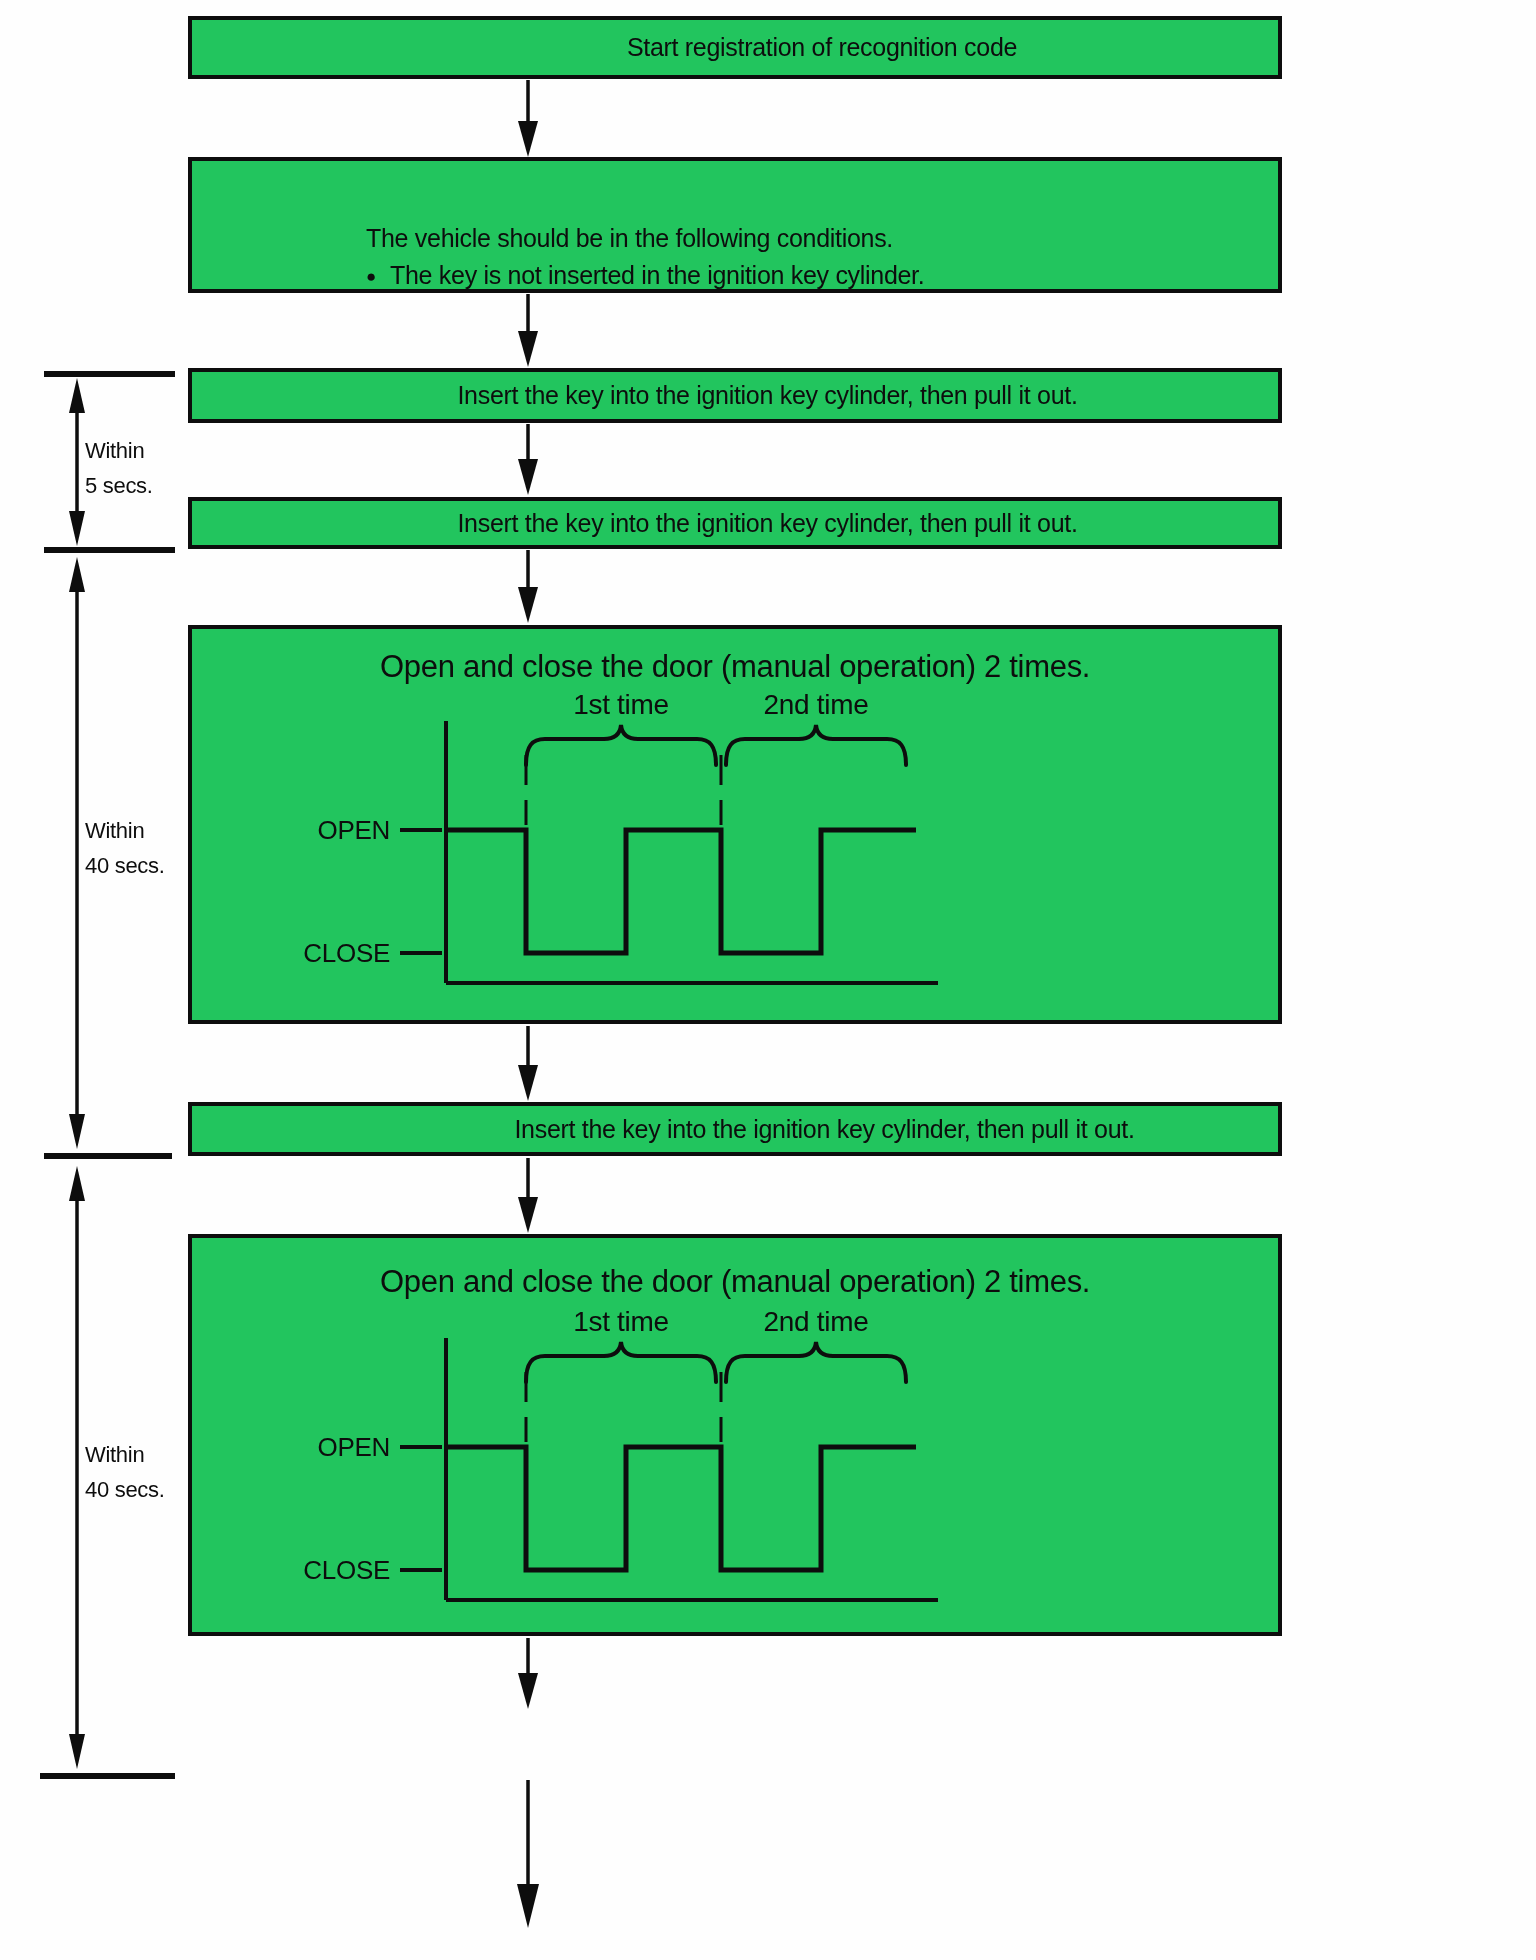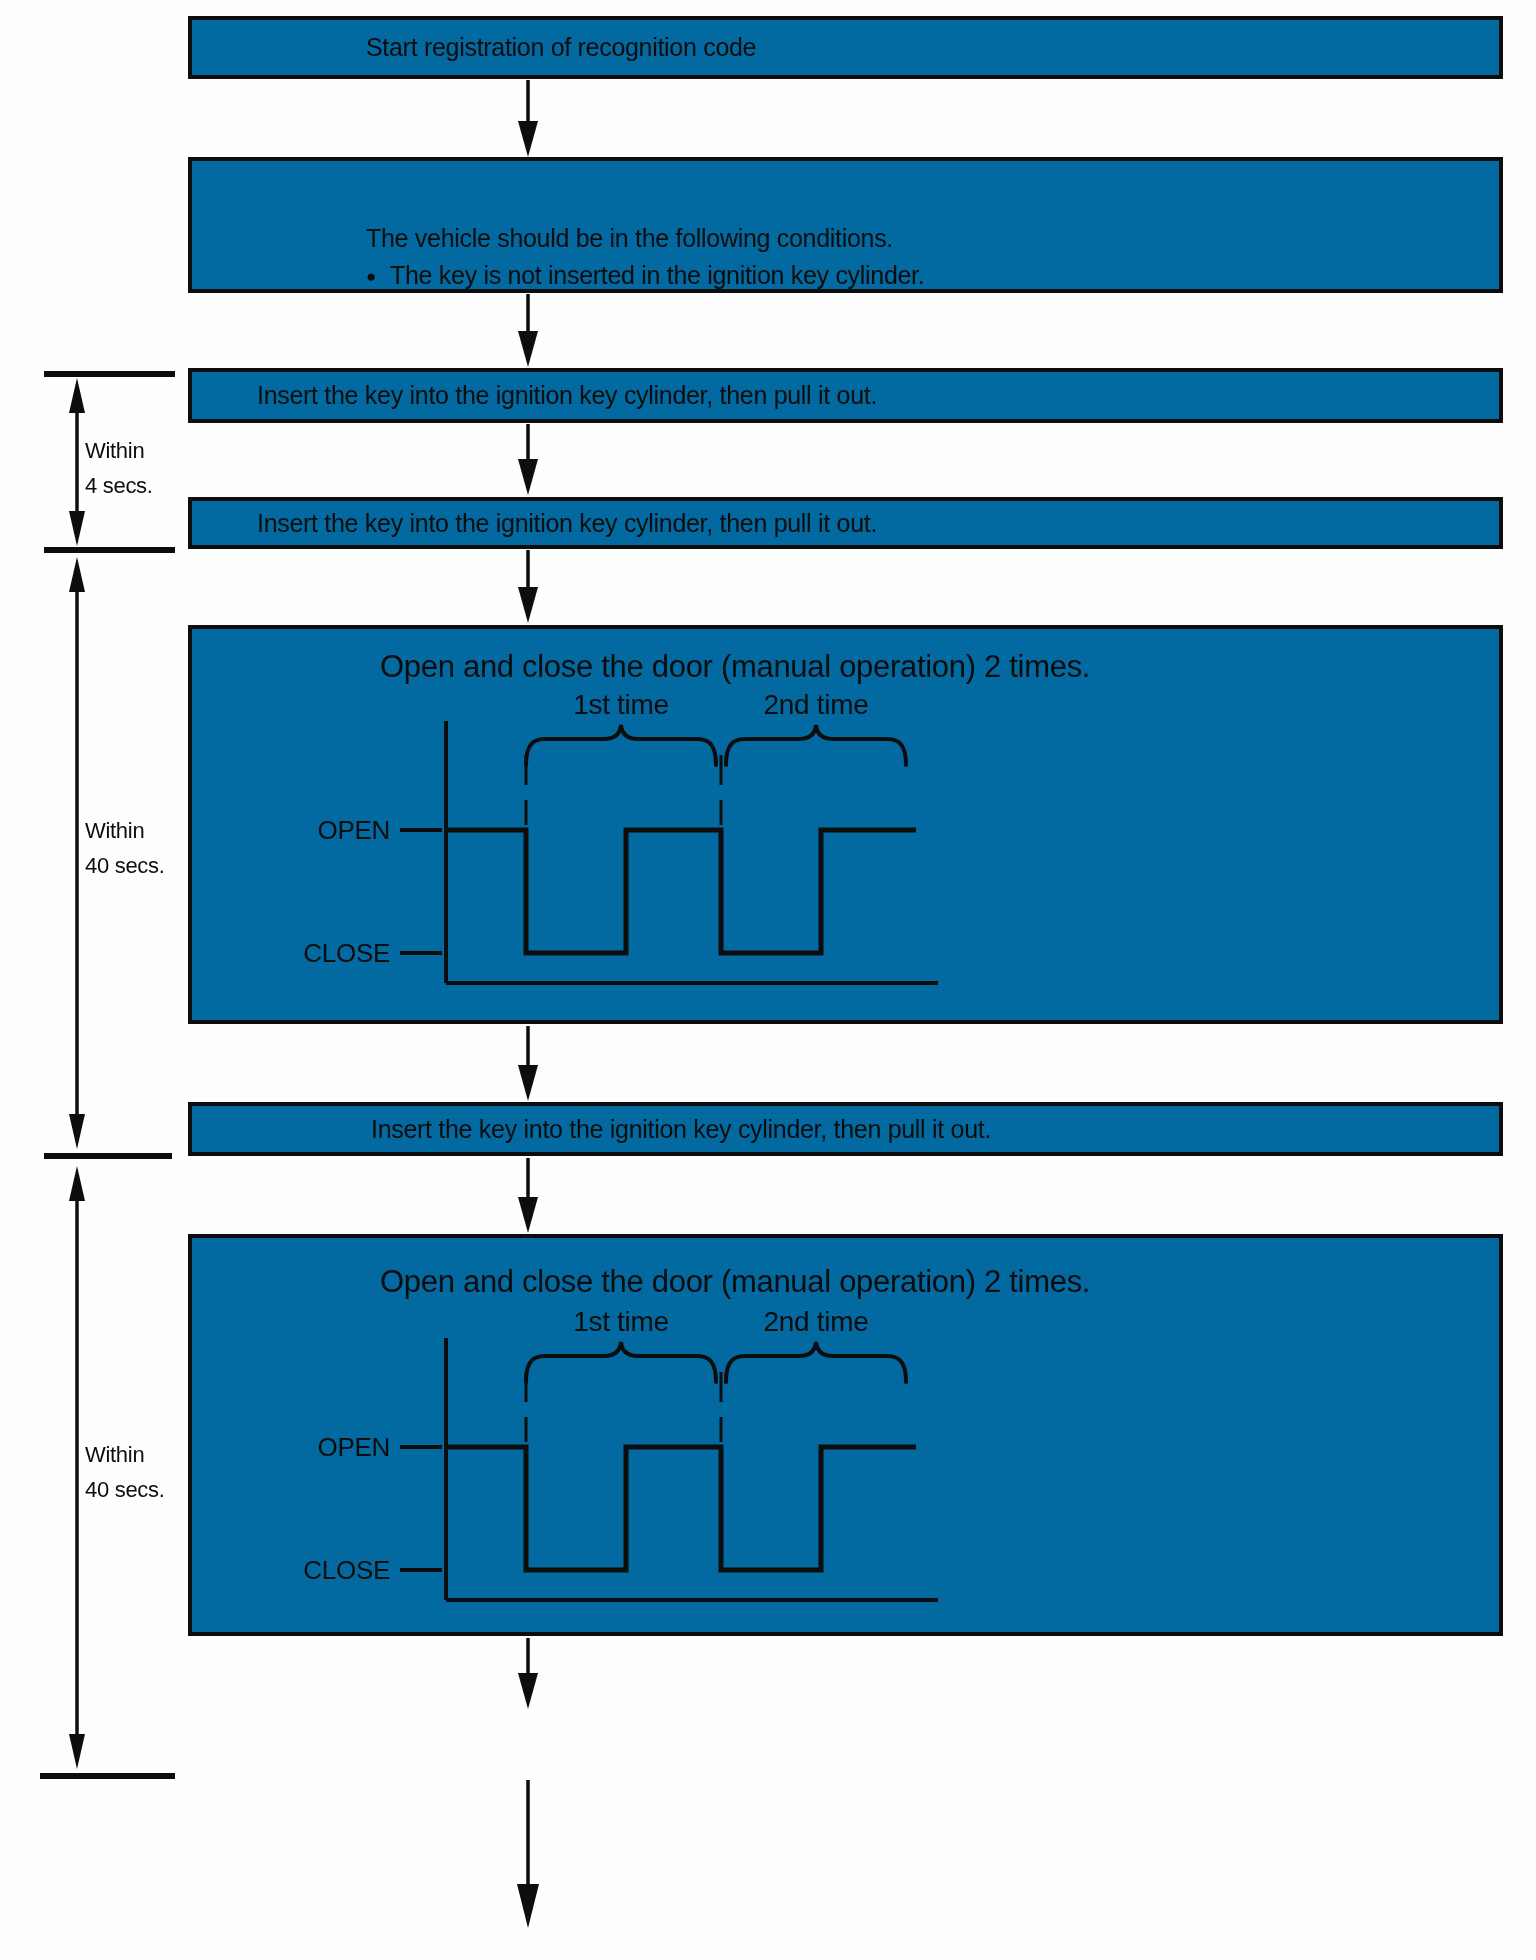--- a/index.html
+++ b/index.html
@@ -5,23 +5,24 @@
   html,body { margin:0; padding:0; background:#ffffff; }
   .page {
     position:relative; width:1536px; height:1960px;
     background:#fefefe; overflow:hidden;
     font-family:"Liberation Sans", sans-serif;
     color:#0d0d0d;
     -webkit-font-smoothing:antialiased;
   }
   
   .fbox {
-    position:absolute; left:188px; width:1315px;
-    border:4px solid #0d0d0d; background:#0369a1;
+    position:absolute; left:188px; width:1094px;
+    border:4px solid #0d0d0d; background:#22c55e;
     box-sizing:border-box;
+    justify-content:center;
   }
   .fbox.single { display:flex; align-items:center; }
   .btext { font-size:25px; letter-spacing:-0.3px; white-space:nowrap; }
   
   .cond-lines { padding:11px 0 0 174px;margin-top:48px; }
   .cond-line { line-height:36.5px; font-size:25px; letter-spacing:-0.3px; white-space:nowrap; }
   .bullet {
     display:inline-block; width:16px; margin-right:8px;
     font-size:17px; vertical-align:2px;
   }
@@ -109,21 +110,21 @@
         <line x1="208" y1="324" x2="250" y2="324" stroke-width="4"></line>
         <path d="M256,201 H334 V324 H434 V201 H529 V324 H629 V201 H724" stroke-width="5"></path>
         <line x1="254" y1="354" x2="746" y2="354" stroke-width="4"></line>
       </g>
     </svg>
   </div>
 
 
   <div class="timing-label" style="top:433px;">
     <div>Within</div>
-    <div>4 secs.</div>
+    <div>5 secs.</div>
   </div>
   <div class="timing-label" style="top:813px;">
     <div>Within</div>
     <div>40 secs.</div>
   </div>
   <div class="timing-label" style="top:1437px;">
     <div>Within</div>
     <div>40 secs.</div>
   </div>
 

